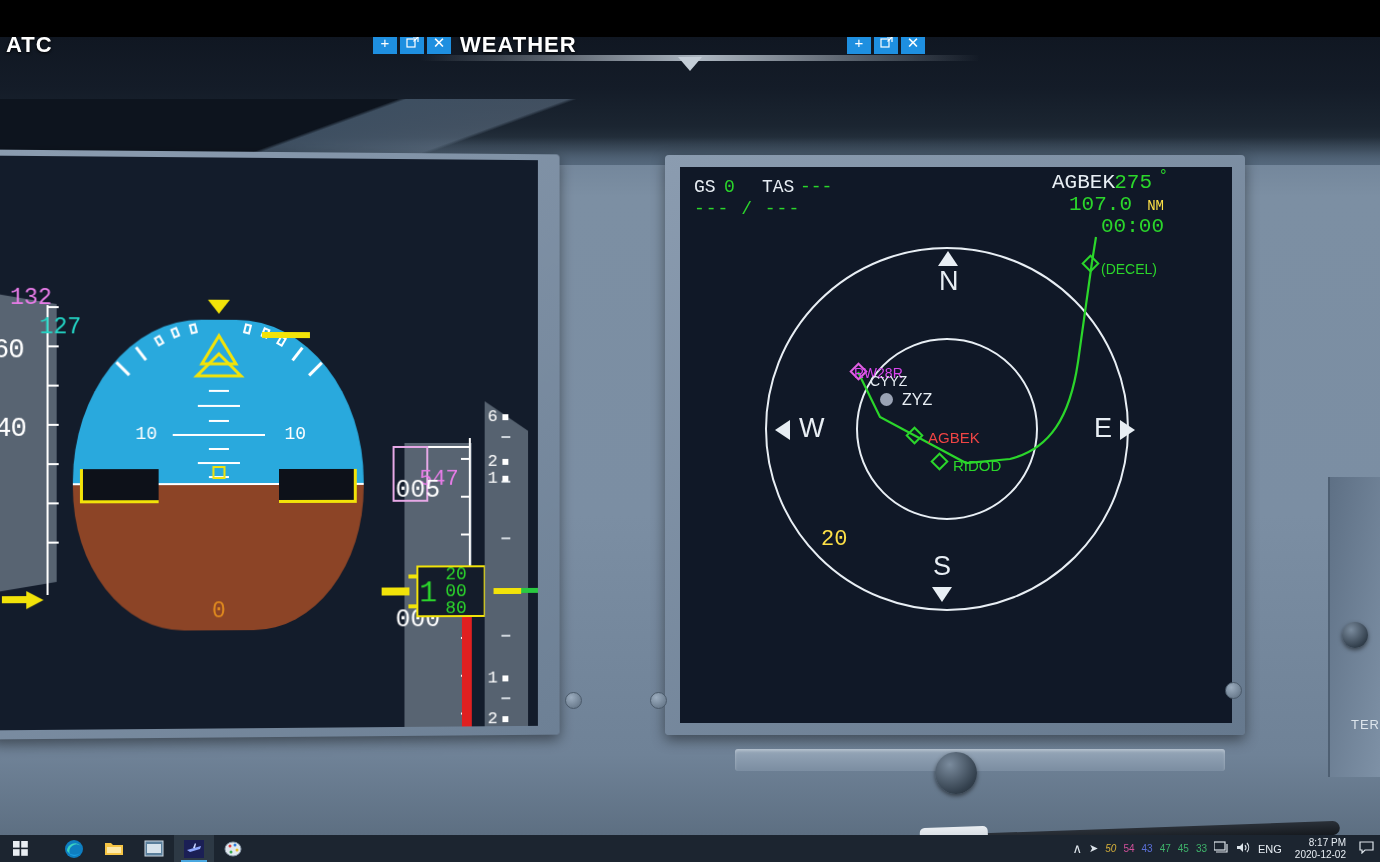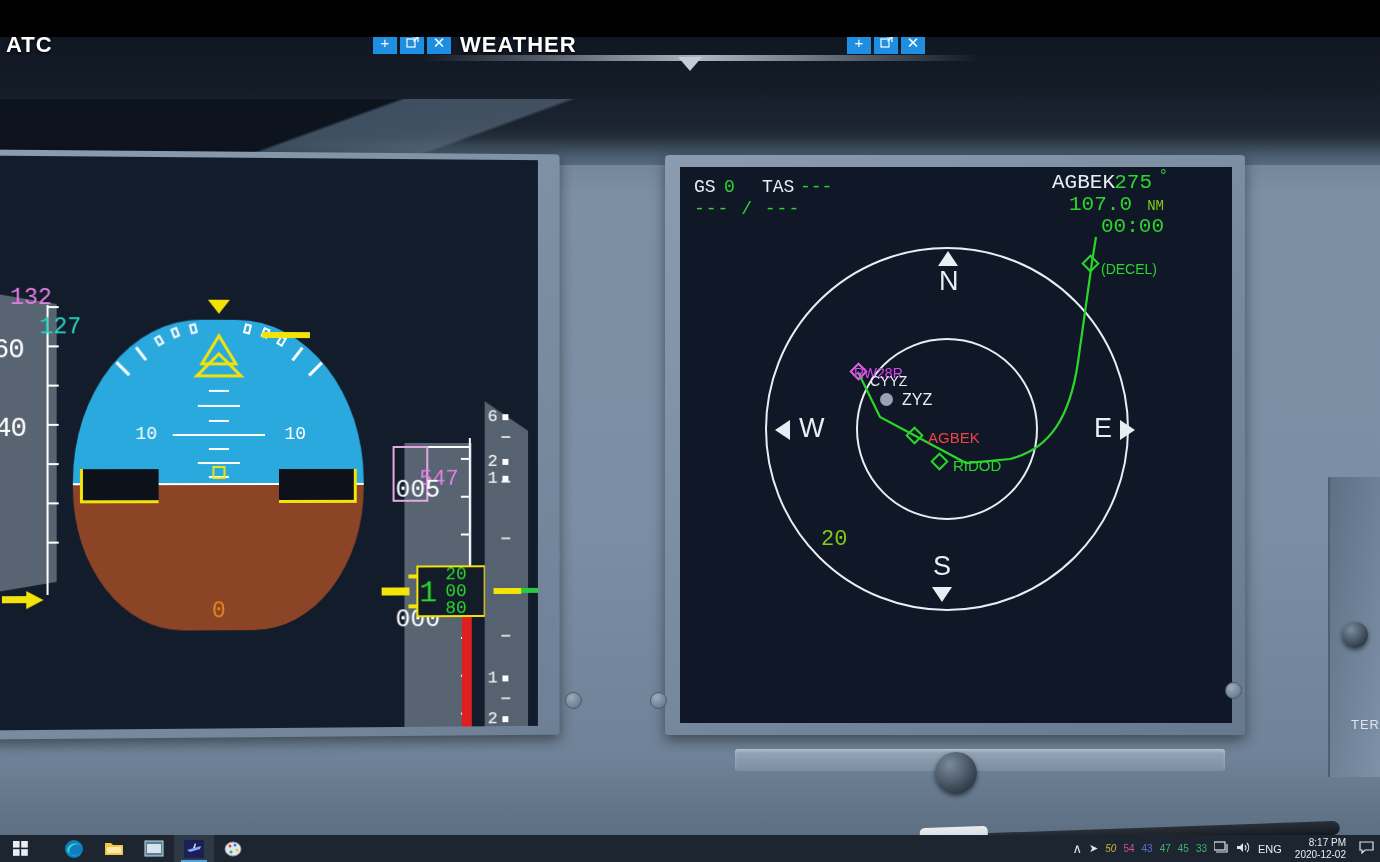--- a/index.html
+++ b/index.html
@@ -199,21 +199,21 @@
     background:linear-gradient(145deg,#8b9cb0,#66798e);
     border-radius:4px; box-shadow:0 5px 14px rgba(0,0,0,0.45);text-decoration:underline;
   }
   .nd-screen {
     position:absolute; left:15px; top:12px; width:552px; height:556px;
     background:#101827; overflow:hidden;
   }
   .nd-txt { position:absolute; font-family:"Liberation Mono",monospace; }
   .nd-white { color:#e8eef4; }
   .nd-green { color:#2bd62b; }
-  .nd-cyan  { color:#84cc16; }
+  .nd-cyan  { color:#fde047; }
 
   .nd-ring {
     position:absolute; border:2px solid #e8eef4; border-radius:50%;
   }
   .nd-card { position:absolute; color:#e8eef4; font-size:27px; font-family:"Liberation Sans",sans-serif;}
   .nd-tri { position:absolute; width:0;height:0;}
   .wp-label { position:absolute; font-size:14px; font-family:"Liberation Sans",sans-serif; white-space:nowrap;}
   .wp-diamond {
     position:absolute; width:13px; height:13px; border:2px solid #2bd62b;
     transform:rotate(45deg);

